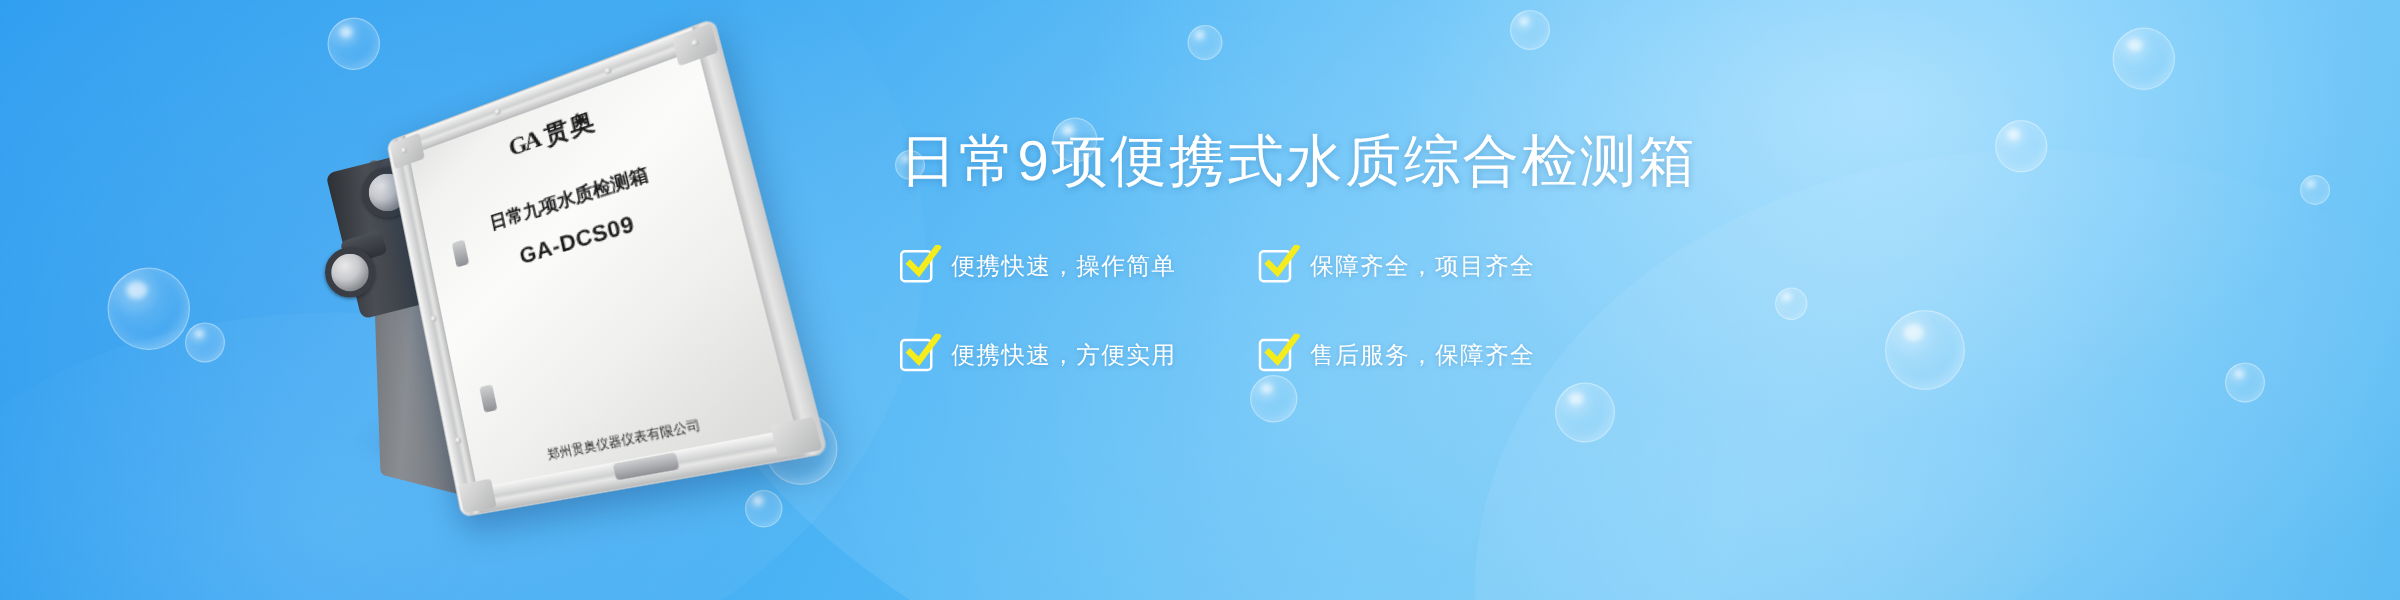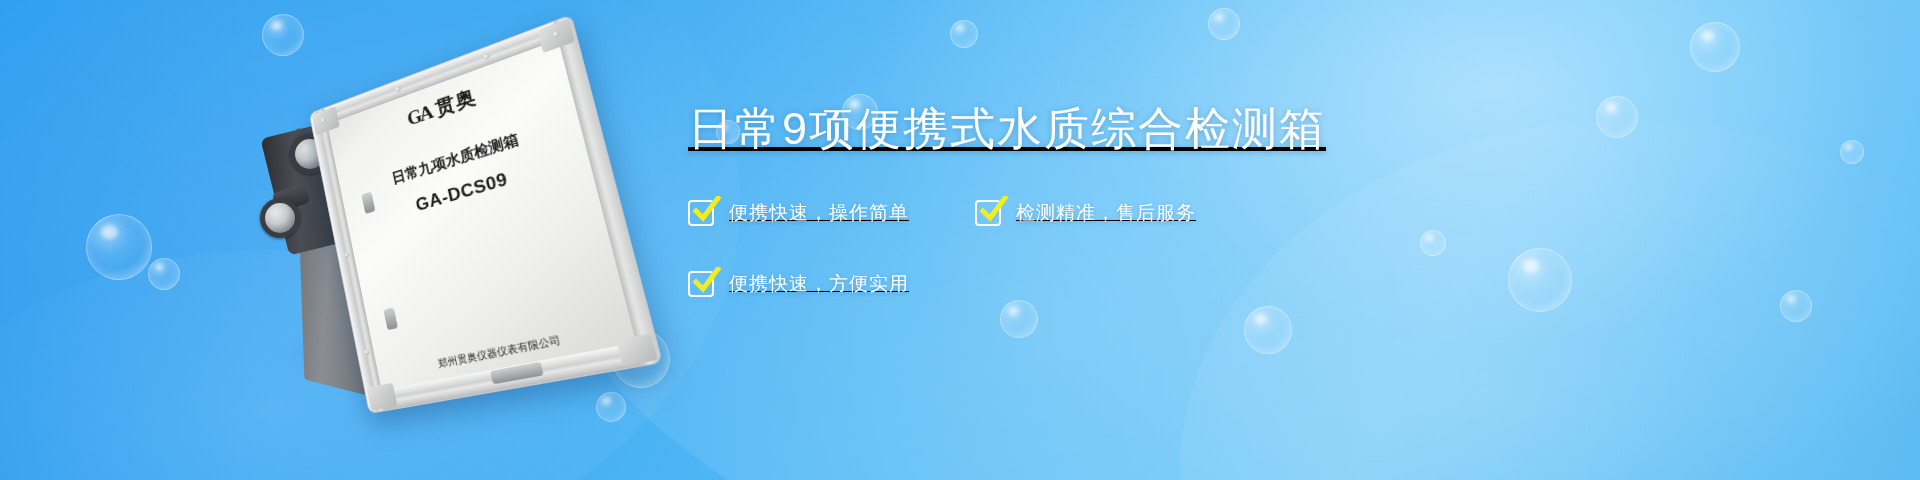--- a/index.html
+++ b/index.html
@@ -93,21 +93,21 @@
   .brand-mark{font-size:19px;font-weight:bold;font-family:"Liberation Serif",serif;
     letter-spacing:-2px;}
   .brand-name{font-size:19px;font-weight:bold;letter-spacing:1px;}
   .p-title{margin-top:30px;font-size:14px;font-weight:bold;white-space:nowrap;}
   .p-model{margin-top:13px;font-size:17px;font-weight:bold;letter-spacing:.5px;}
   .p-company{margin-top:auto;margin-bottom:2px;font-size:9.5px;white-space:nowrap;}
 
   .latch{position:absolute;background:linear-gradient(#cfd0d1,#8e9095);border-radius:3px;}
 
   
-  .content{position:absolute;left:688px;top:104px;width:700px;text-decoration:underline;}
+  .content{position:absolute;left:720px;top:104px;width:700px;}
   .headline{
     color:#ffffff;font-size:45px;line-height:1.1;font-weight:400;
     letter-spacing:2px;white-space:nowrap;
     text-shadow:0 1px 6px rgba(10,70,130,.30);}
   .bullets{margin-top:46px;display:grid;grid-template-columns:287px 287px;
     grid-row-gap:45px;}
   .bullet{display:flex;align-items:center;}
   .check-box{width:26px;height:26px;flex:0 0 26px;border:2px solid #ffffff;
     border-radius:4px;position:relative;box-sizing:border-box;}
   .check-box svg{position:absolute;left:1px;top:-6px;width:30px;height:30px;}
@@ -199,29 +199,37 @@
         </span>
         <span class="bullet-label">便携快速，操作简单</span>
       </div>
 
       <div class="bullet">
         <span class="check-box">
           <svg viewBox="0 0 30 30" aria-hidden="true">
             <path d="M5 15 L12 22 L27 2" fill="none" stroke="#f5ec1b" stroke-width="5" stroke-linecap="square" stroke-linejoin="miter"></path>
           </svg>
         </span>
-        <span class="bullet-label">检测精准，售后服务</span>
+        <span class="bullet-label">保障齐全，项目齐全</span>
       </div>
 
       <div class="bullet">
         <span class="check-box">
           <svg viewBox="0 0 30 30" aria-hidden="true">
             <path d="M5 15 L12 22 L27 2" fill="none" stroke="#f5ec1b" stroke-width="5" stroke-linecap="square" stroke-linejoin="miter"></path>
           </svg>
         </span>
         <span class="bullet-label">便携快速，方便实用</span>
       </div>
 
+      <div class="bullet">
+        <span class="check-box">
+          <svg viewBox="0 0 30 30" aria-hidden="true">
+            <path d="M5 15 L12 22 L27 2" fill="none" stroke="#f5ec1b" stroke-width="5" stroke-linecap="square" stroke-linejoin="miter"></path>
+          </svg>
+        </span>
+        <span class="bullet-label">售后服务，保障齐全</span>
+      </div>
 
     </div>
   </div>
 
 </div>
 
 </body></html>

